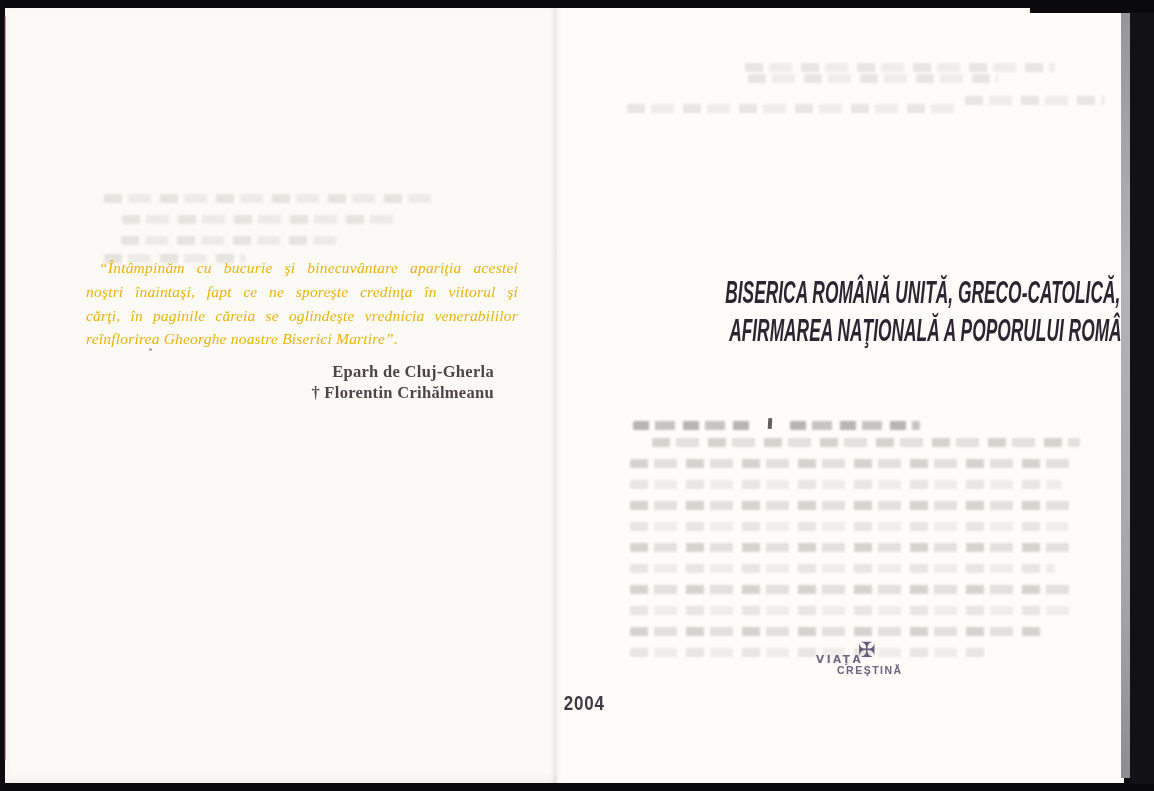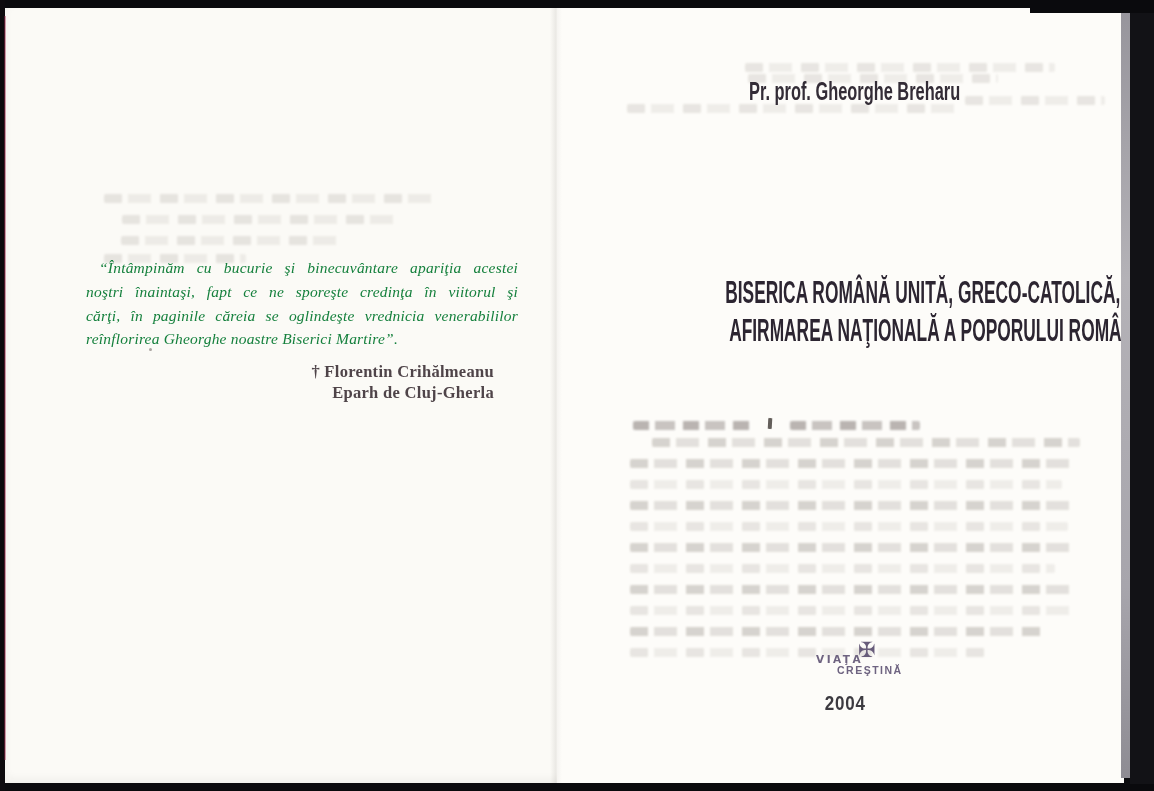--- a/index.html
+++ b/index.html
@@ -43,52 +43,52 @@
       rgba(95,85,80,0) 42px, rgba(95,85,80,0) 50px);
   }
   .ink-mark { position:absolute; left:768px; top:418px; width:4px; height:11px;
     background:#4a4440; opacity:0.85; border-radius:1px; transform:rotate(3deg); filter:blur(0.4px); }
   .speck { position:absolute; left:149px; top:348px; width:3px; height:3px; border-radius:50%; background:rgba(90,80,75,0.5); }
 
   
   .quote {
     position:absolute; left:86px; top:256px; width:432px;
     font-family:"Liberation Serif", serif; font-style:italic;
-    font-size:15.5px; line-height:23.8px; color:#15803d; letter-spacing:0.2px;
+    font-size:15.5px; line-height:23.8px; color:#eab308; letter-spacing:0.2px;
   }
   .q-line { text-align:justify; text-align-last:justify; }
   .q-line.first { text-indent:13px; }
   .q-line.last { text-align-last:left; }
   .signature {
     position:absolute; left:264px; top:361px; width:230px; text-align:right;
     font-family:"Liberation Serif", serif; font-weight:700;
     font-size:16.5px; line-height:21px; color:#4f4449; letter-spacing:0.3px;
   }
 
   
   .author { position:absolute; left:570px; top:76px; width:570px; text-align:center; color:#332c36; }
   .author .cond {
     display:inline-block; white-space:nowrap;
     font-family:"Liberation Sans", sans-serif; font-weight:700; font-size:26px; line-height:30px;
     transform:scaleX(0.63); transform-origin:center;
   }
   .title { position:absolute; left:570px; top:274px; width:570px; text-align:center; color:#2c2531; }
-  .title-line { height:38px; }
+  .title-line { height:38px;font-style:italic; }
   .title-line .cond {
     display:inline-block; white-space:nowrap;
     font-family:"Liberation Sans", sans-serif; font-weight:700; font-size:31px; line-height:38px;
     transform:scaleX(0.56); transform-origin:center;
   }
   .logo { position:absolute; left:812px; top:644px; width:100px; height:42px; color:#6e6380; }
   .logo-top { position:absolute; left:4px; top:9px; font-family:"DejaVu Sans", sans-serif;
     font-weight:700; font-size:10.5px; letter-spacing:2.5px; }
   .logo-emblem { position:absolute; left:46px; top:-4px; font-size:21px; line-height:21px; color:#675c7a; }
   .logo-bottom { position:absolute; left:25px; top:20px; font-family:Liberation Sans, sans-serif;
     font-weight:700; font-size:10.5px; letter-spacing:1.5px; }
-  .year { position:absolute; left:560px; top:692px; width:570px; text-align:center; color:#3c3a40; }
+  .year { position:absolute; left:560px; top:692px; width:570px; color:#3c3a40; }
   .year .cond { display:inline-block; font-family:"Liberation Sans", sans-serif; font-weight:700;
     font-size:20px; line-height:22px; letter-spacing:1px; transform:scaleX(0.85); transform-origin:center; }
 </style>
 </head>
 <body>
 
 <div class="scan">
 
   <div class="paper">
     <div class="page-right-tone"></div>
@@ -101,32 +101,29 @@
   <div class="speck"></div>
 
   <div class="quote">
     <div class="q-line first">“Întâmpinăm cu bucurie şi binecuvântare apariţia acestei</div>
     <div class="q-line">noştri înaintaşi, fapt ce ne sporeşte credinţa în viitorul şi</div>
     <div class="q-line">cărţi, în paginile căreia se oglindeşte vrednicia venerabililor</div>
     <div class="q-line last">reînflorirea Gheorghe noastre Biserici Martire”.</div>
   </div>
 
   <div class="signature">
+    <div>Eparh de Cluj-Gherla</div>
     <div>† Florentin Crihălmeanu</div>
-    <div>Eparh de Cluj-Gherla</div>
   </div>
 
   <div class="ghost faint" style="left:745px; top:63px; width:310px;"></div>
   <div class="ghost faint" style="left:748px; top:74px; width:250px;"></div>
   <div class="ghost faint" style="left:965px; top:96px; width:140px;"></div>
   <div class="ghost faint" style="left:627px; top:104px; width:330px;"></div>
 
-  <div class="author">
-    <span class="cond">Pr. prof. Gheorghe Breharu</span>
-  </div>
 
   <div class="title">
     <div class="title-line">
       <span class="cond">BISERICA ROMÂNĂ UNITĂ, GRECO-CATOLICĂ,</span>
     </div>
     <div class="title-line">
       <span class="cond">AFIRMAREA NAŢIONALĂ A POPORULUI ROMÂN</span>
     </div>
   </div>
 

